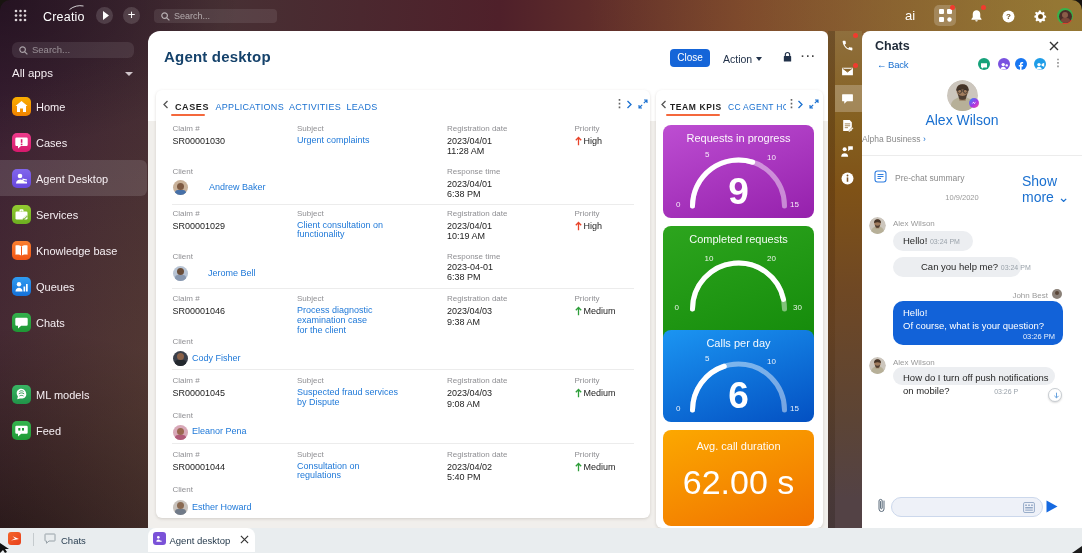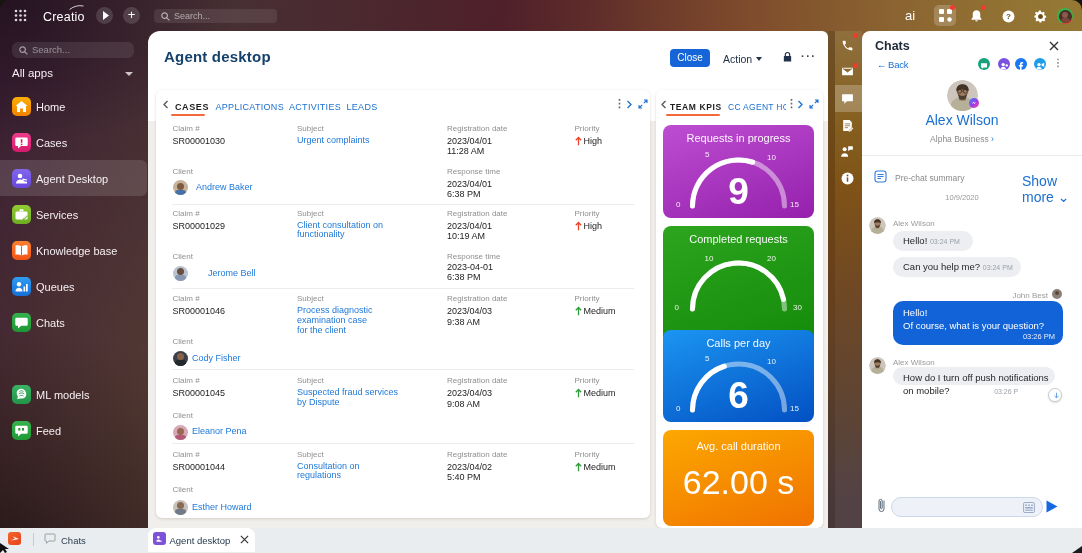--- a/index.html
+++ b/index.html
@@ -229,21 +229,21 @@
     <div class="lbl" style="left:418.5px;top:33.5px">Priority</div>
     <svg class="abs" style="left:418.5px;top:45.5px" width="7" height="10" viewBox="0 0 7 10">
           <path d="M3.5 9.3 V1.8 M0.8 4.3 L3.5 1.5 L6.2 4.3" stroke="#e8442a" stroke-width="1.3" fill="none"></path>
         </svg>
         <div class="val" style="left:427.5px;top:45.5px">High</div>
     <div class="lbl" style="left:16.5px;top:76.5px">Client</div>
     <div class="av" style="left:16.5px;top:90px;background:#c9b29a">
           <div class="abs" style="left:4px;top:2.5px;width:7px;height:7px;border-radius:50%;background:#7d5a42"></div>
           <div class="abs" style="left:2px;top:9.5px;width:11px;height:6px;border-radius:3px;background:#4670a8"></div>
         </div>
-    <div class="lnk" style="left:40px;top:93px">Andrew Baker</div>
+    <div class="lnk" style="left:53px;top:93px">Andrew Baker</div>
     <div class="lbl" style="left:291px;top:76.5px">Response time</div>
     <div class="val" style="left:291px;top:88.5px">2023/04/01<br>6:38 PM</div>
     <div class="divl" style="top:113.5px"></div>
 
     <div class="lbl" style="left:16.5px;top:118.5px">Claim #</div>
     <div class="val" style="left:16.5px;top:130.5px">SR00001029</div>
     <div class="lbl" style="left:141px;top:118.5px">Subject</div>
     <div class="lnk" style="left:141px;top:130.5px">Client consultation on<br>functionality</div>
     <div class="lbl" style="left:291px;top:118.5px">Registration date</div>
     <div class="val" style="left:291px;top:130.5px">2023/04/01<br>10:19 AM</div>
@@ -455,21 +455,21 @@
       <circle cx="12.6" cy="11.3" r="2" fill="none" stroke="#332f2c" stroke-width="0.8"></circle>
       <circle cx="18.4" cy="11.3" r="2" fill="none" stroke="#332f2c" stroke-width="0.8"></circle>
       <path d="M14.6 11 h1.8" stroke="#332f2c" stroke-width="0.7"></path>
     </g>
   </svg>
   <div class="abs" style="left:106.5px;top:67px;width:10px;height:10px;border-radius:50%;background:linear-gradient(135deg,#2e8df6,#a335e8 55%,#ff4f9a);"></div>
   <svg class="abs" style="left:108.5px;top:69px" width="6" height="6" viewBox="0 0 10 10">
         <path d="M1 7 L4 3 L6 5 L9 2 L6 6.5 L4 4.5 Z" fill="#fff"></path>
       </svg>
   <div class="abs" style="left:0;top:81px;width:200px;text-align:center;font-size:14px;color:#1a70d0">Alex Wilson</div>
-  <div class="abs" style="left:0;top:103px;width:200px;text-align:center;font-size:8.5px;color:#8a8a8a">Alpha Business <span style="color:#1a70d0">›</span></div>
+  <div class="abs" style="left:0;top:103px;width:200px;text-align:left;font-size:8.5px;color:#8a8a8a">Alpha Business <span style="color:#1a70d0">›</span></div>
   <div class="abs" style="left:0px;top:124px;width:220px;height:1px;background:#ececec"></div>
   <svg class="abs" style="left:12px;top:139px" width="13" height="13" viewBox="0 0 13 13">
         <rect x="1" y="1" width="11" height="11" rx="2.5" stroke="#2e7de0" stroke-width="1.1" fill="none"></rect>
         <path d="M3.5 4.5 h6 M3.5 6.5 h6 M3.5 8.5 h3.5" stroke="#2e7de0" stroke-width="1" fill="none"></path>
       </svg>
   <div class="abs" style="left:33px;top:142px;font-size:8.5px;color:#8a8a8a">Pre-chat summary</div>
   <div class="abs" style="left:160px;top:142px;font-size:14px;color:#1a70d0">Show more ⌄</div>
   <div class="abs" style="left:0;top:162px;width:200px;text-align:center;font-size:7.5px;color:#9a9a9a">10/9/2020</div>
 
   <svg class="abs" style="left:7px;top:186px" width="17" height="17" viewBox="0 0 31 31">
@@ -477,21 +477,21 @@
           <circle cx="15.5" cy="15.5" r="15.5" fill="#ccc6bd"></circle>
           <ellipse cx="15.5" cy="25.5" rx="11.5" ry="8.5" fill="#b7b098"></ellipse>
           <rect x="12.3" y="13.5" width="6.4" height="7" fill="#8a6a50"></rect>
           <ellipse cx="15.5" cy="10.8" rx="6" ry="6.6" fill="#a07c5e"></ellipse>
           <path d="M9.2 9.5 a6.4 6.4 0 0 1 12.6 0 l-.4 1.6 a13 13 0 0 0 -11.8 0 Z" fill="#443428"></path>
           <path d="M10.8 13.8 q4.7 4.4 9.4 0 l-1.2 4.6 q-3.5 2.6 -7 0 Z" fill="#4e3e32"></path>
         </g>
       </svg>
   <div class="abs" style="left:31px;top:188px;font-size:8px;color:#9a9a9a">Alex Wilson</div>
   <div class="bub" style="left:31px;top:199.5px;width:80px;height:20px;line-height:20px"><span style="margin-left:10px">Hello!</span> <span class="time">03:24 PM</span></div>
-  <div class="bub" style="left:31px;top:225.5px;width:128px;height:20px;line-height:20px"><span style="margin-left:10px">Can you help me?</span> <span class="time">03:24 PM</span></div>
+  <div class="bub" style="left:31px;top:225.5px;width:128px;height:20px;line-height:20px"><span style="margin-left:28px">Can you help me?</span> <span class="time">03:24 PM</span></div>
 
   <div class="abs" style="left:120px;top:260px;width:66px;text-align:right;font-size:8px;color:#9a9a9a">John Best</div>
   <div class="abs" style="left:190px;top:258px;width:10px;height:10px;border-radius:50%;background:#8a8078">
         <div class="abs" style="left:3px;top:1.5px;width:4px;height:4px;border-radius:50%;background:#5a4638"></div>
       </div>
   <div class="bub" style="left:31px;top:269.5px;width:170px;height:44px;background:#1262d8;color:#fff">
     <div style="margin:6px 0 0 10px">Hello!</div>
     <div style="margin:2px 0 0 10px">Of course, what is your question?</div>
     <div style="position:absolute;right:8px;bottom:4px;font-size:7.5px;color:rgba(255,255,255,0.9)">03:26 PM</div>
   </div>

